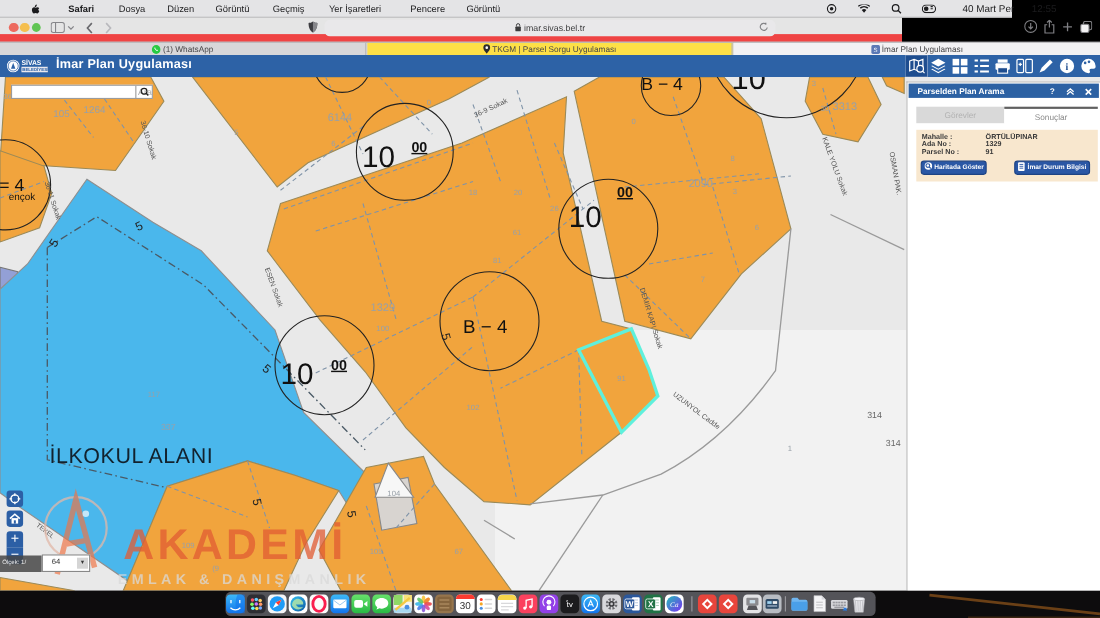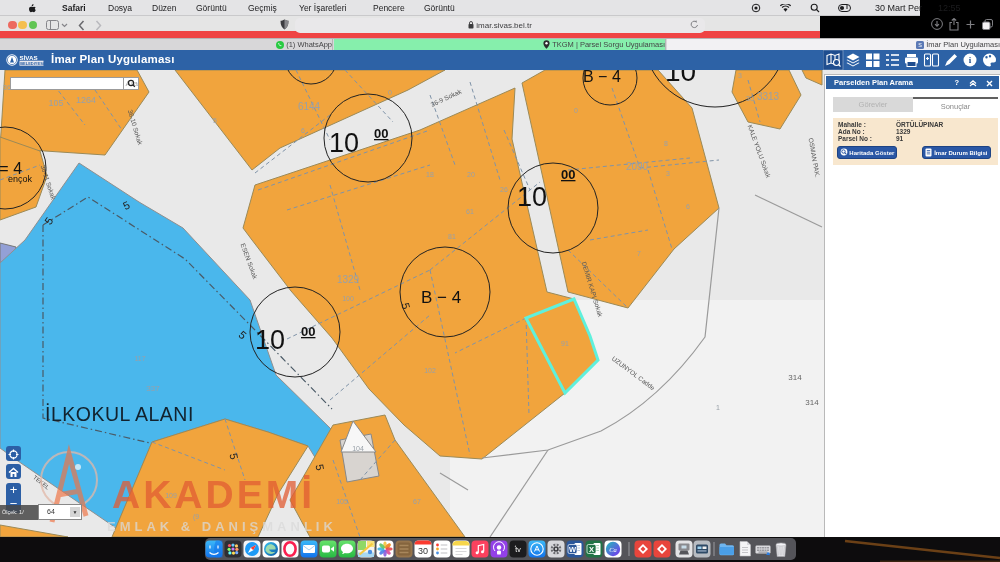--- a/index.html
+++ b/index.html
@@ -7,21 +7,21 @@
 #stage { position:relative; width:1000px; height:562px; background:#000; }
 
 #menubar { position:absolute; left:0; top:0; width:920px; height:16px; background:#e4e4e6; border-bottom:1px solid #c9c9cb; font-size:8.5px; color:#1c1c1e; }
 #menubar .mi { position:absolute; top:3px; white-space:nowrap; }
 
 #toolbar { position:absolute; left:0; top:16px; width:820px; height:22px; background:#e5e5e5; border-bottom:7px solid #ef4444; }
 .tl { position:absolute; top:4.5px; width:8.6px; height:8.6px; border-radius:50%; }
 #urlpill { position:absolute; left:295px; top:1.5px; width:410px; height:15px; background:#e9e8ea; border-radius:5px; font-size:8px; color:#3c3c3e; text-align:center; line-height:15px; }
 
 #tabbar { position:absolute; left:0; top:38px; width:1000px; height:12px; background:#d8d7d9; border-top:1px solid #b6b5b7; }
-.tab { position:absolute; top:0; height:12px; font-size:7.5px; color:#454547; text-align:right; line-height:12px; border-right:1px solid #b6b5b7; white-space:nowrap; overflow:hidden;}
+.tab { position:absolute; top:0; height:12px; font-size:7.5px; color:#454547; text-align:center; line-height:12px; border-right:1px solid #b6b5b7; white-space:nowrap; overflow:hidden;}
 
 #appheader { position:absolute; left:0; top:50px; width:1000px; height:20px; background:#2d62a6; }
 #apptitle { position:absolute; left:51px; top:3px; font-size:11.5px; font-weight:bold; color:#fff; letter-spacing:.2px; }
 
 #map { position:absolute; left:0; top:70px; width:1000px; height:467px; background:#ebebeb; overflow:hidden; }
 
 #search { position:absolute; left:10px; top:7px; width:129px; height:13px; background:#fff; border:1px solid #9b9b9b; font-size:8px; color:#aaa; line-height:12px;text-align:right; }
 #searchbtn { position:absolute; right:0; top:0; width:15px; height:11.5px; border-left:1px solid #9b9b9b; }
 
 .mapbtn { position:absolute; left:6px; width:15px; height:15px; background:#2c5fa5; border-radius:3px; color:#fff; text-align:center; }
@@ -67,21 +67,21 @@
     <svg class="mi" style="left:810px;top:3px" width="10" height="10" viewBox="0 0 10 10">
         <circle cx="4.2" cy="4.2" r="3" fill="none" stroke="#1c1c1e" stroke-width="1.1"></circle>
         <line x1="6.4" y1="6.4" x2="9" y2="9" stroke="#1c1c1e" stroke-width="1.2"></line>
       </svg>
     <svg class="mi" style="left:838px;top:4px" width="13" height="8" viewBox="0 0 13 8">
         <rect x="0.5" y="0.5" width="12" height="7" rx="3.5" fill="none" stroke="#1c1c1e"></rect>
         <circle cx="4" cy="4" r="2.1" fill="#1c1c1e"></circle>
         <line x1="8" y1="2" x2="10" y2="2" stroke="#1c1c1e" stroke-width="1"></line>
         <line x1="8" y1="4" x2="10" y2="4" stroke="#1c1c1e" stroke-width="1"></line>
       </svg>
-    <span class="mi" style="left:875px;font-size:9px">30 Mart Per</span>
+    <span class="mi" style="left:875px;font-size:9px">40 Mart Per</span>
       <span class="mi" style="left:938px;font-size:9px">12:55</span>
   </div>
   <div id="toolbar">
     <span class="tl" style="left:8.2px;background:#ed6a5f"></span>
     <span class="tl" style="left:18.4px;background:#f5bf4f"></span>
     <span class="tl" style="left:28.6px;background:#61c554"></span>
     <svg style="position:absolute;left:46px;top:4px" width="13" height="10" viewBox="0 0 13 10">
         <rect x="0.5" y="0.5" width="12" height="9" rx="2" fill="none" stroke="#86868a" stroke-width="1"></rect>
         <line x1="4.5" y1="0.5" x2="4.5" y2="9.5" stroke="#86868a" stroke-width="1"></line>
       </svg>
@@ -120,21 +120,21 @@
     <svg style="position:absolute;left:982px;top:3px" width="11" height="11" viewBox="0 0 11 11">
         <rect x="3" y="0.5" width="7.5" height="7.5" rx="1.5" fill="none" stroke="#7f7f83"></rect>
         <rect x="0.5" y="3" width="7.5" height="7.5" rx="1.5" fill="#f4f3f4" stroke="#7f7f83"></rect>
       </svg>
   </div>
   <div id="tabbar">
     <div class="tab" style="left:0;width:333px;background:#d8d7d9"><svg style="vertical-align:-1.5px" width="8" height="8" viewBox="0 0 8 8">
           <circle cx="4" cy="4" r="4" fill="#28ca42"></circle>
           <path d="M2.2 2.6 c0-.3.4-.6.6-.5 l.5.4 c.2.2 0 .5-.1.7 .2.5.7 1 1.2 1.2 .2-.2.5-.3.7-.1 l.4.4 c.1.2-.2.6-.5.6 C4 5.3 2.7 4 2.2 2.6 Z" fill="#fff"></path>
         </svg> (1) WhatsApp</div>
-    <div class="tab" style="left:334px;width:332px;background:#86efac"><svg style="vertical-align:-1.5px" width="7" height="9" viewBox="0 0 7 9">
+    <div class="tab" style="left:334px;width:332px;background:#fde047"><svg style="vertical-align:-1.5px" width="7" height="9" viewBox="0 0 7 9">
           <path d="M3.5 0.3 a3.1 3.1 0 0 1 3.1 3.1 c0 2.2-3.1 5.3-3.1 5.3 S0.4 5.6 0.4 3.4 A3.1 3.1 0 0 1 3.5 0.3 Z" fill="#2c2c2e"></path>
           <circle cx="3.5" cy="3.3" r="1.2" fill="#fff"></circle>
         </svg> TKGM | Parsel Sorgu Uygulaması</div>
     <div class="tab" style="left:667px;width:333px;background:#f2f1f3;border-right:none"><svg style="vertical-align:-1.5px" width="8" height="8" viewBox="0 0 8 8">
           <rect width="8" height="8" rx="1.5" fill="#5b79b5"></rect>
           <text x="4" y="6" font-size="5.5" fill="#fff" text-anchor="middle" font-family="Liberation Sans">S</text>
         </svg> İmar Plan Uygulaması</div>
   </div>
   <div id="appheader">
     <svg style="position:absolute;left:6px;top:2px" width="40" height="16" viewBox="0 0 40 16">

